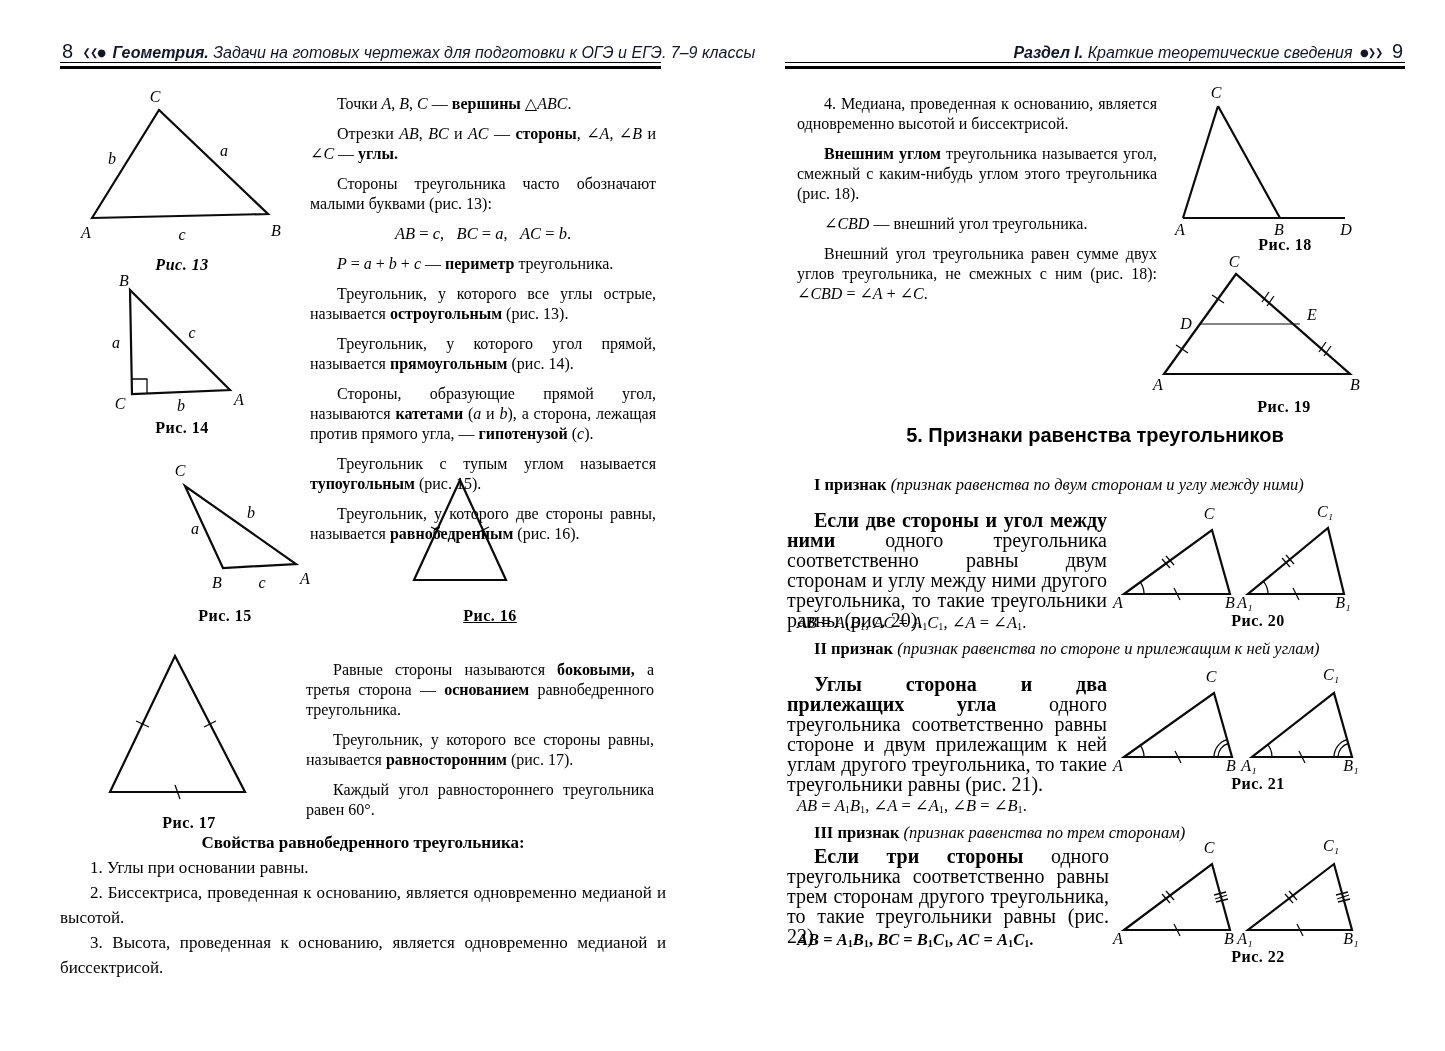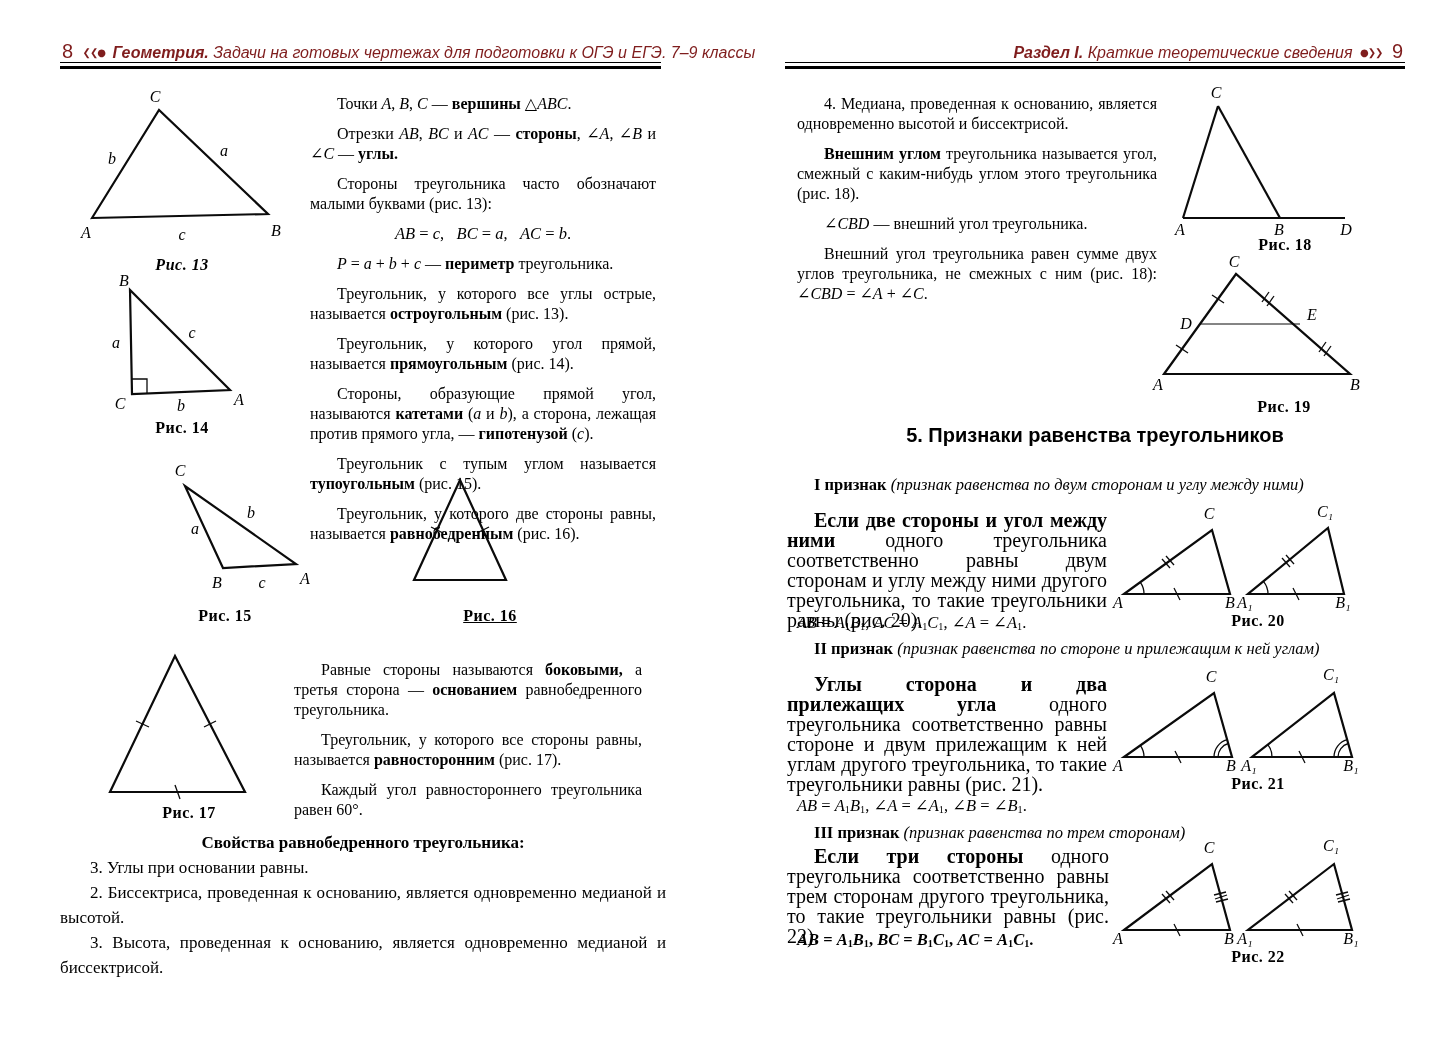--- a/index.html
+++ b/index.html
@@ -1,21 +1,21 @@
 <!DOCTYPE html>
 <html><head>
 <meta charset="utf-8">
 <style>
   html,body{margin:0;padding:0;background:#e8e8e8;}
   .sheet{position:relative;width:1445px;height:1051px;background:#ffffff;color:#000;
          font-family:"Liberation Serif","DejaVu Serif","DejaVu Sans",serif;overflow:hidden;}
   .abs{position:absolute;}
   
   .runhead{font-family:"Liberation Sans","DejaVu Sans",sans-serif;font-style:italic;font-size:16px;
-           white-space:nowrap;color:#7f1d1d;}
+           white-space:nowrap;color:#0f172a;}
   .runhead .pagenum{font-style:normal;font-size:20px;font-weight:normal;padding:0 2px;}
   .runhead .lead{font-weight:bold;}
   .runhead .marker{font-family:"DejaVu Sans",sans-serif;font-style:normal;font-size:10px;
                    letter-spacing:-1px;position:relative;top:-2px;padding:0 3px;}
   .rule{height:3px;border-top:1.2px solid #000;border-bottom:3px solid #000;}
   
   .par{font-size:16px;line-height:20px;text-align:justify;text-indent:27px;margin:10px;}
   .formula-center{font-size:16.5px;line-height:20px;text-align:center;text-indent:0;margin:3px 0;}
   .props-head{font-size:17px;line-height:25px;font-weight:bold;text-align:center;margin:0;}
   .props-par{font-size:17px;line-height:25px;text-align:justify;text-indent:30px;margin:0;}
@@ -117,32 +117,32 @@
 
   <div class="abs fig" style="left:78px;top:642px;width:222px;">
     <svg width="222" height="160" viewBox="0 0 222 160">
       <polygon class="tri" points="97,14 32,150 167,150"></polygon>
       <g>
         <line class="tick" x1="58" y1="79" x2="71" y2="85"></line>
         <line class="tick" x1="126" y1="85" x2="138" y2="79"></line>
         <line class="tick" x1="97" y1="143" x2="102" y2="157"></line>
       </g>
     </svg>
-    <div class="figcap" style="margin-top:2px;">Рис. 17</div>
-  </div>
-
-  <div class="abs" style="left:284px;top:650px;width:368px;">
+    <div class="figcap" style="margin-top:12px;">Рис. 17</div>
+  </div>
+
+  <div class="abs" style="left:296px;top:650px;width:368px;">
     <p class="par">Равные стороны называются <b>боковыми,</b> а третья сторона — <b>основанием</b> равнобедренного треугольника.</p>
     <p class="par">Треугольник, у которого все стороны равны, называется <b>равносторонним</b> (рис. 17).</p>
     <p class="par">Каждый угол равностороннего треугольника равен 60°.</p>
   </div>
 
   <div class="abs" style="left:60px;top:830px;width:606px;">
     <p class="props-head">Свойства равнобедренного треугольника:</p>
-    <p class="props-par">3. Углы при основании равны.</p>
+    <p class="props-par">1. Углы при основании равны.</p>
     <p class="props-par">2. Биссектриса, проведенная к основанию, является одновременно медианой и высотой.</p>
     <p class="props-par">3. Высота, проведенная к основанию, является одновременно медианой и биссектрисой.</p>
   </div>
 
   <div class="abs runhead" style="left:785px;top:40px;width:620px;text-align:right;">
     <span class="lead">Раздел I.</span>
     <span>Краткие теоретические сведения</span>
     <span class="marker">●❯❯</span>
     <span class="pagenum">9</span>
   </div>

